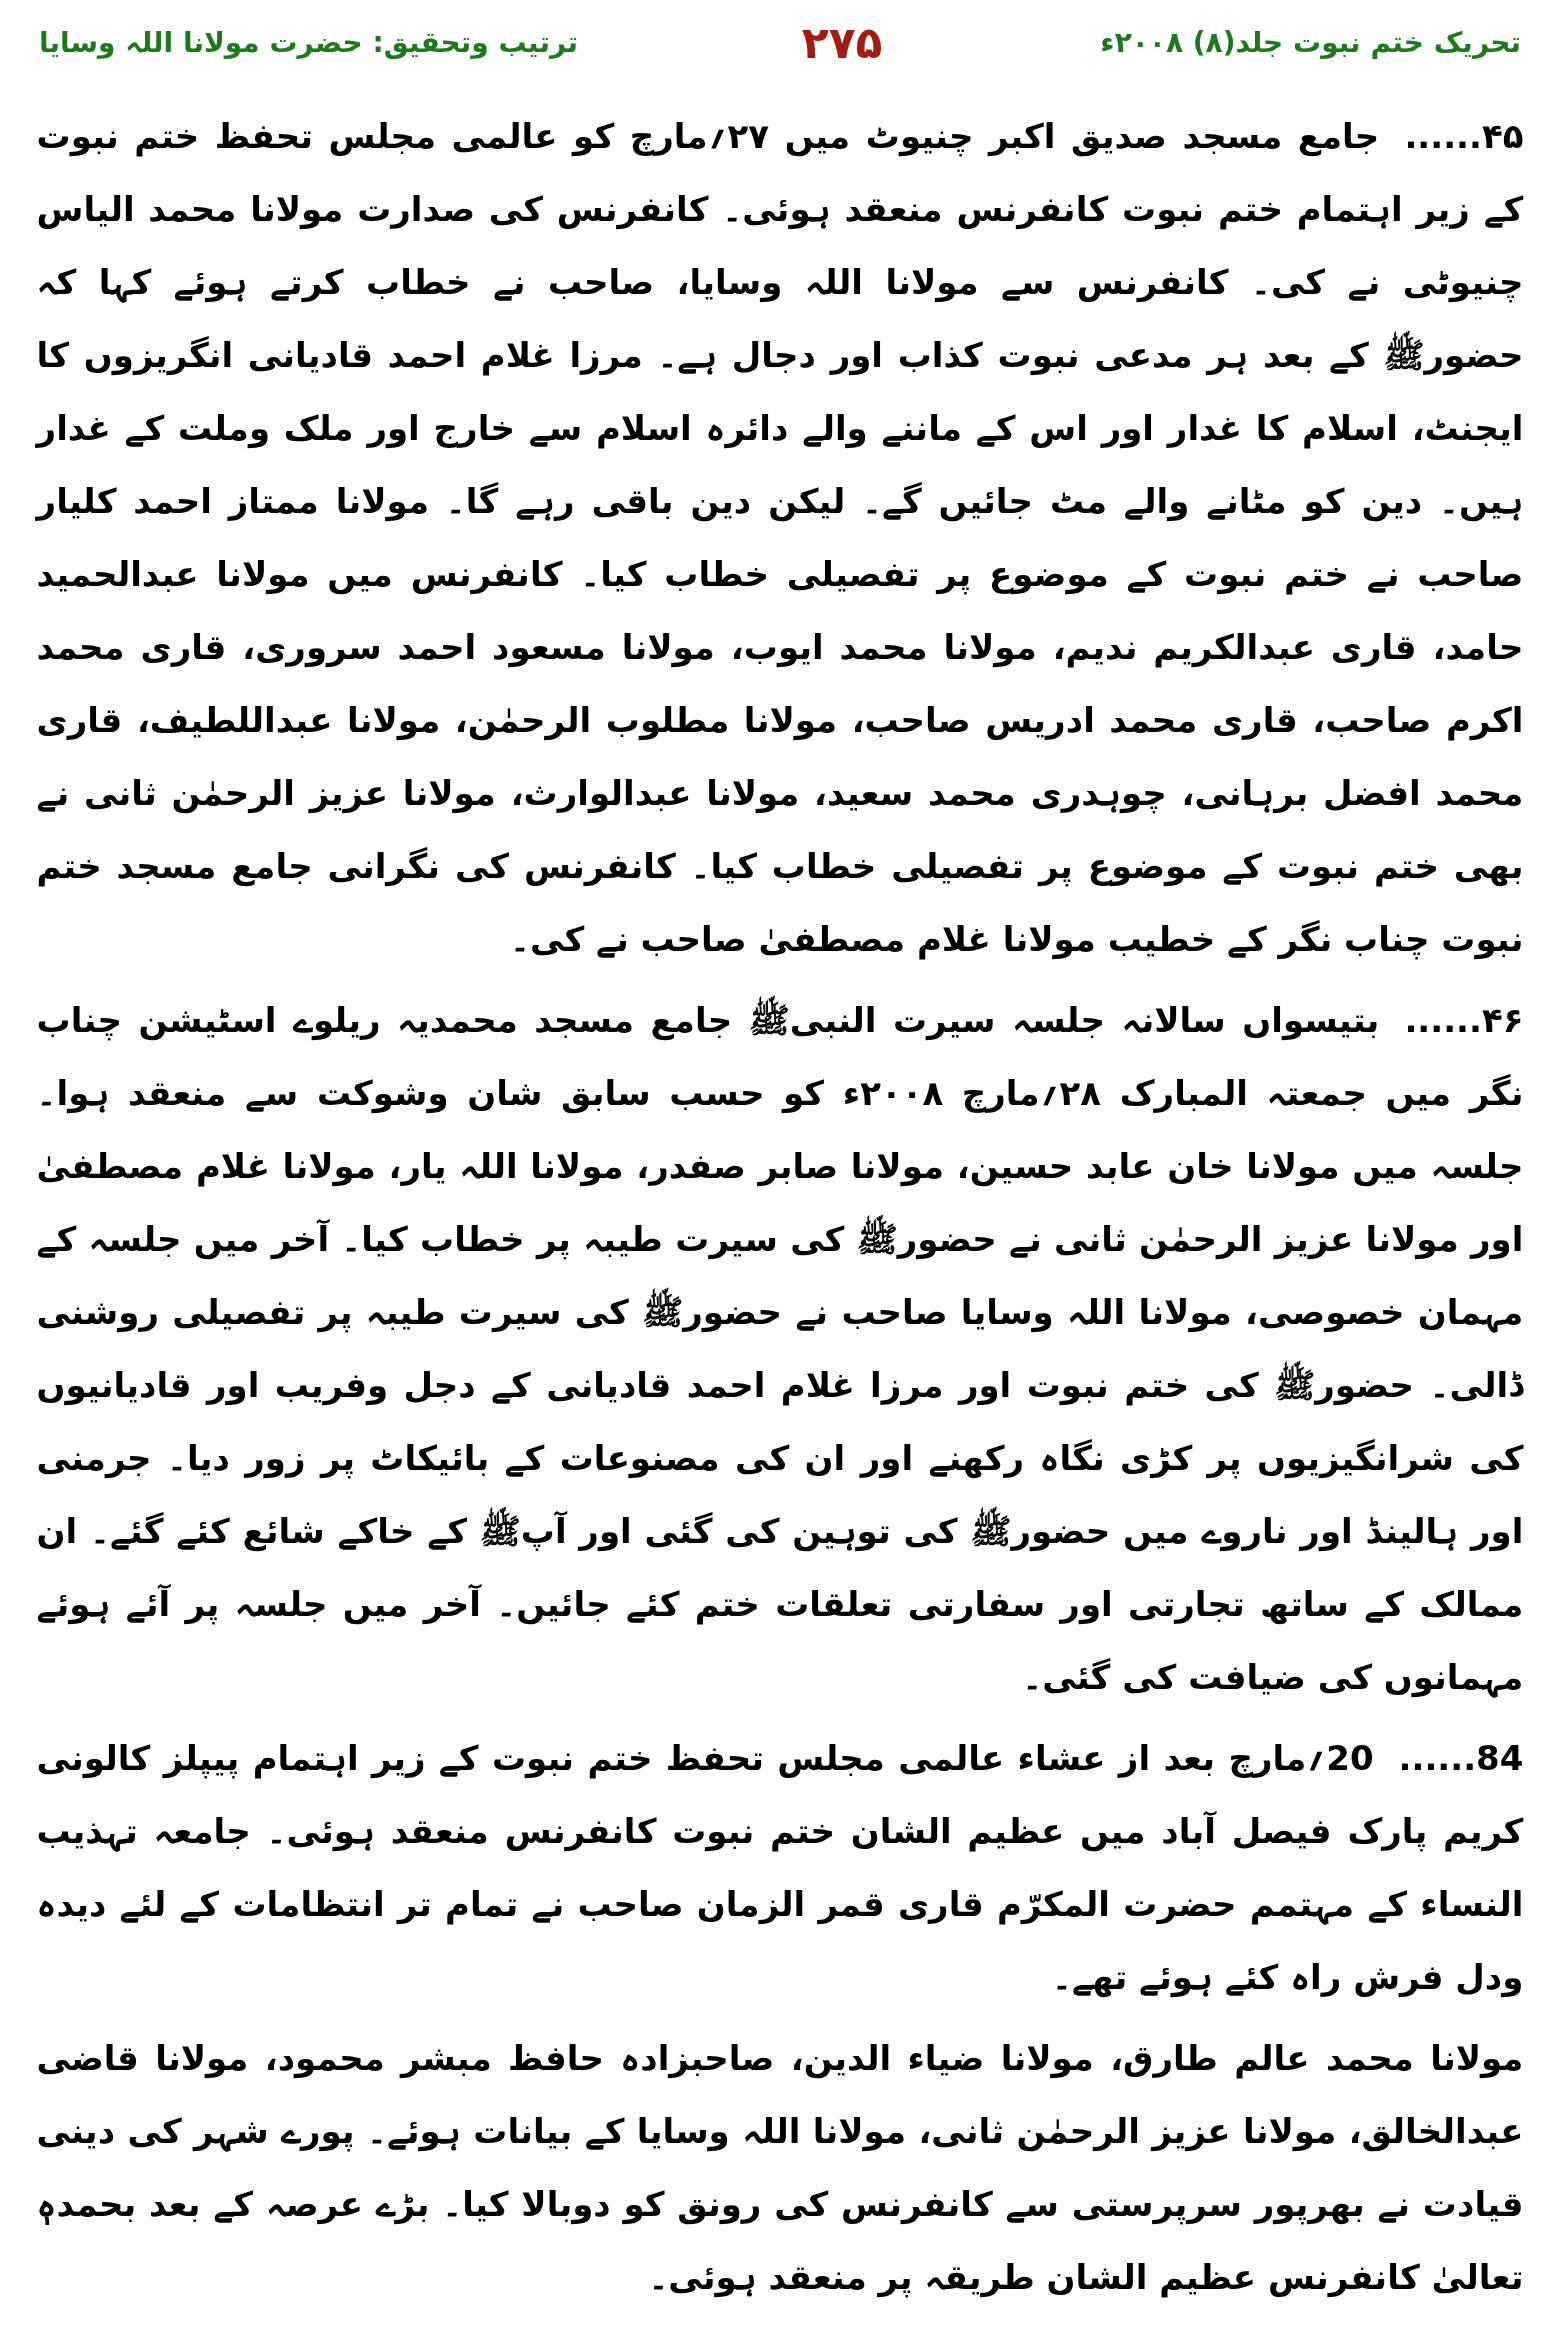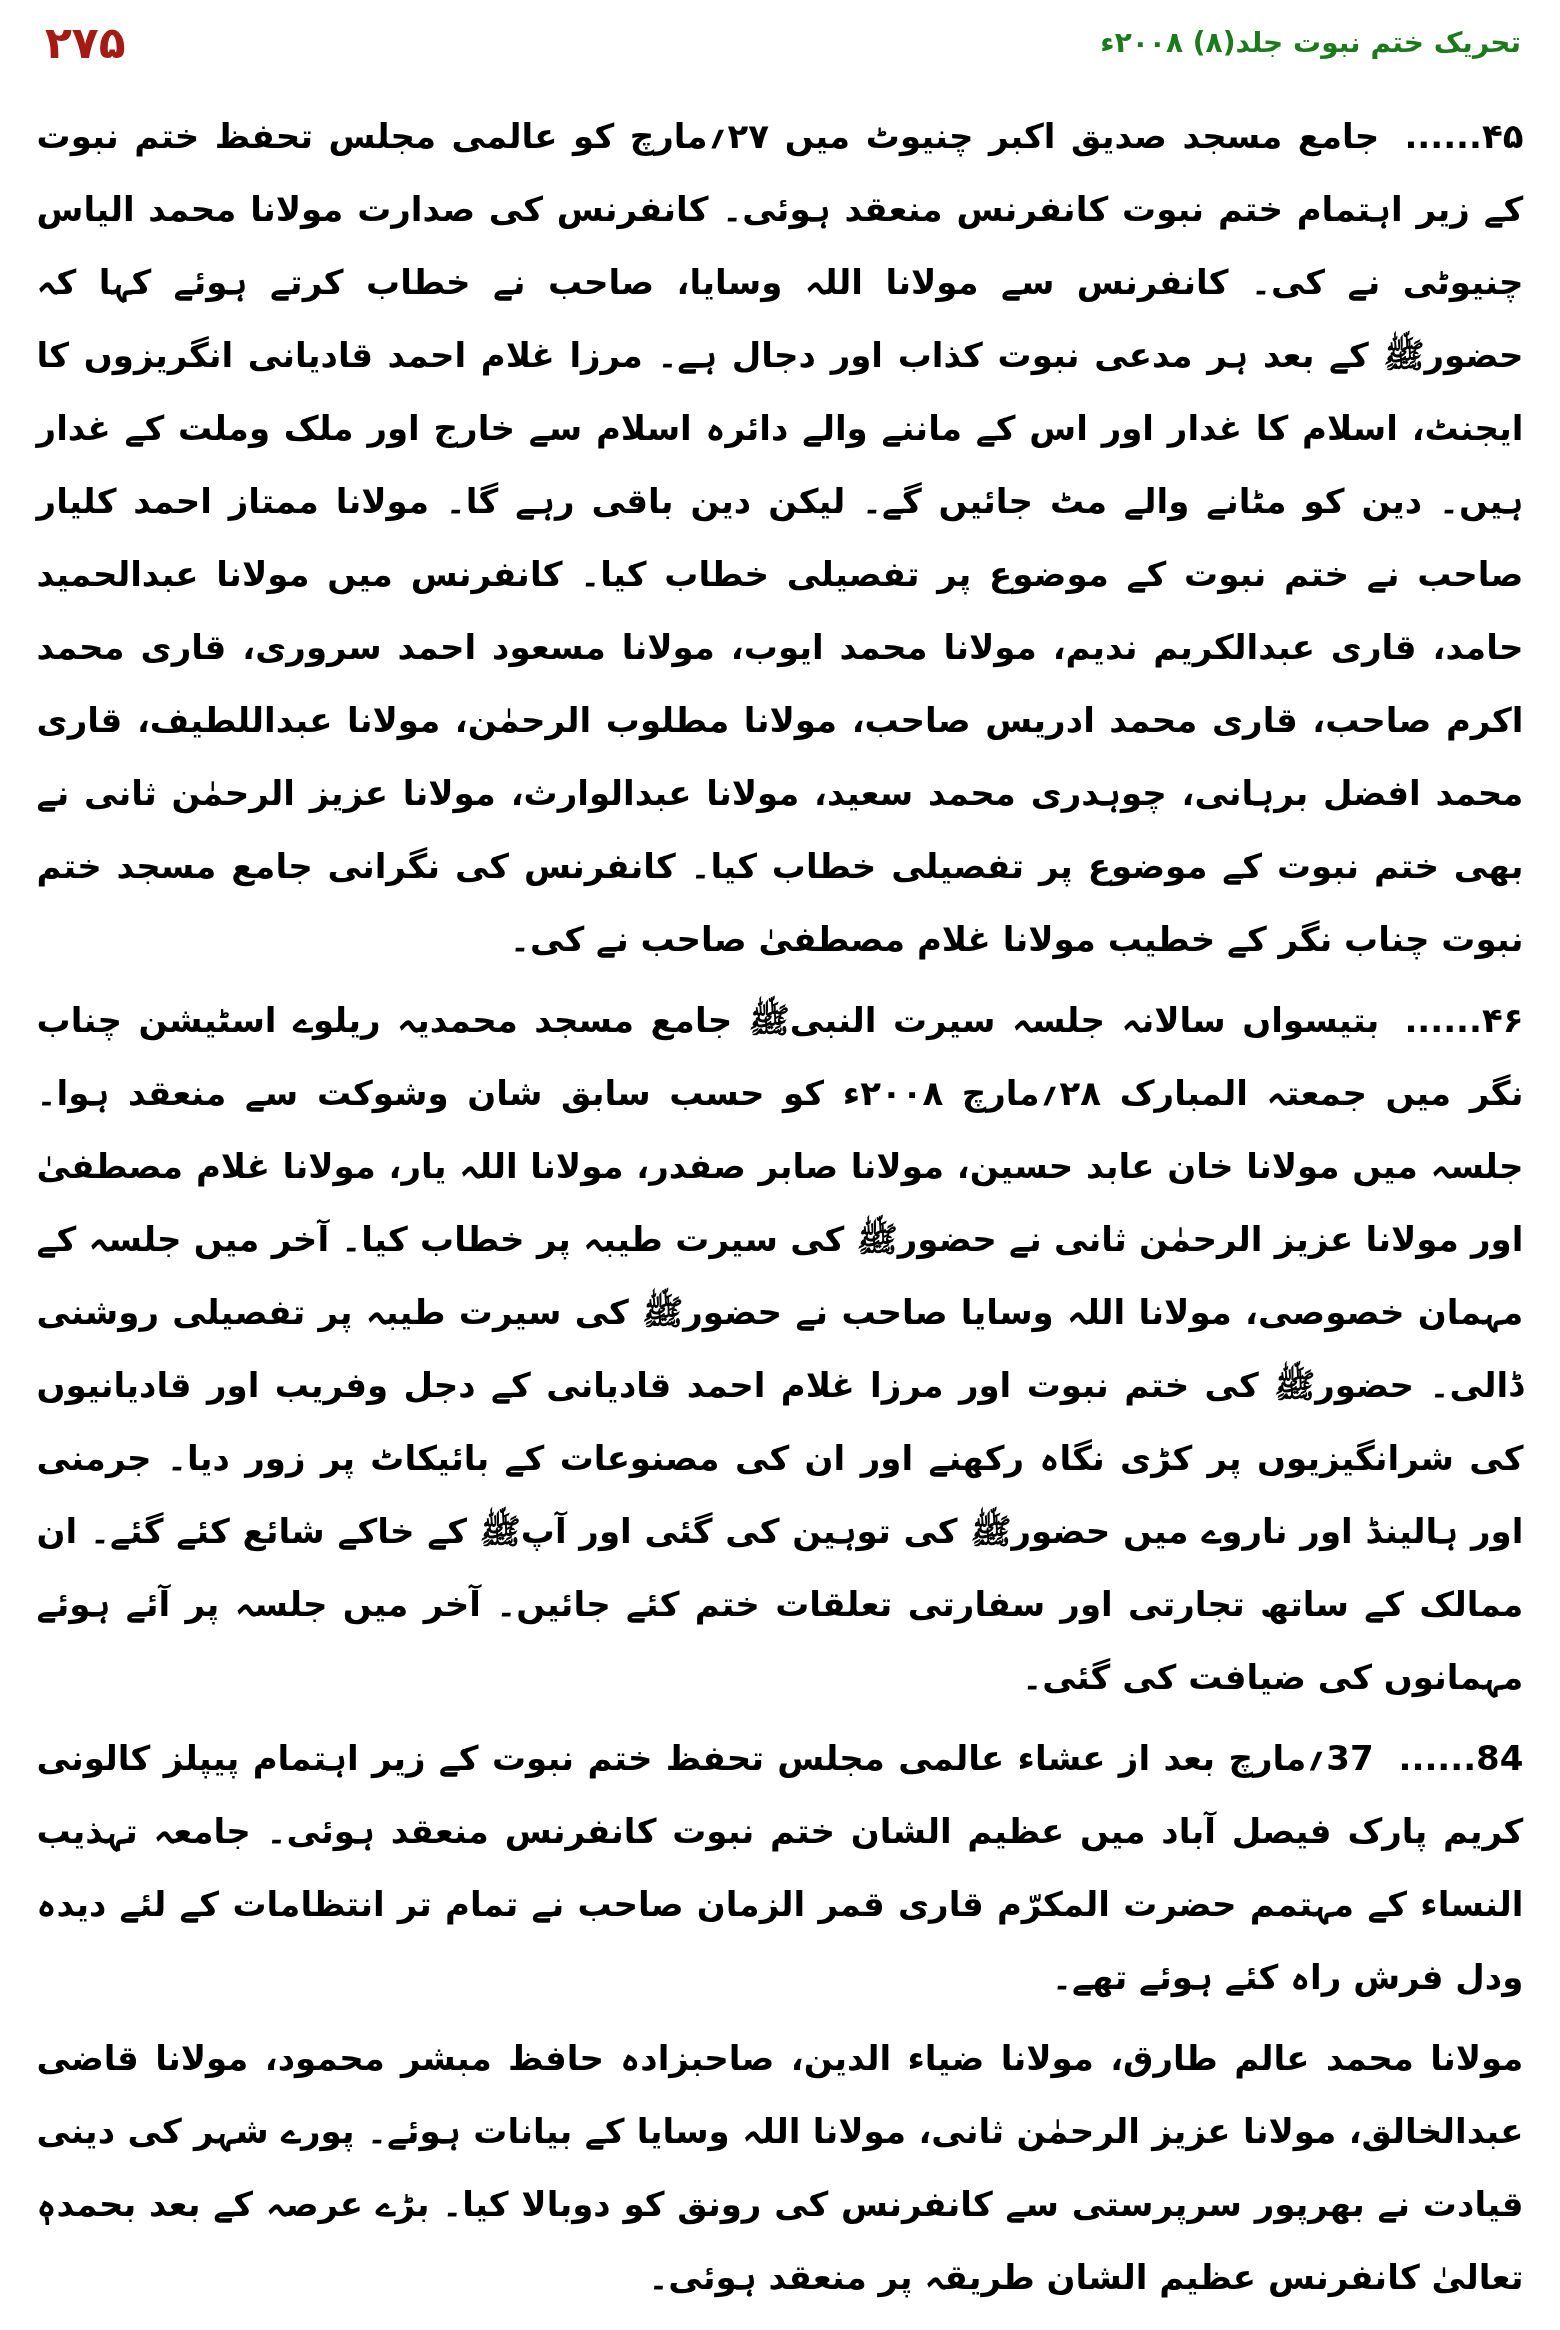--- a/index.html
+++ b/index.html
@@ -36,32 +36,33 @@
   .pdots { margin-left:25px; letter-spacing:1.7px; }
 </style>
 </head>
 <body>
 
 <div class="page">
 
   <div class="header">
     <span class="hdr-green">تحریک ختم نبوت جلد(۸) ۲۰۰۸ء</span>
     <span class="hdr-page">۲۷۵</span>
+    <span class="hdr-green">ترتیب وتحقیق: حضرت مولانا اللہ وسایا</span>
   </div>
 
   <div class="rule-thick"></div>
   <div class="rule-thin"></div>
 
   <div class="body">
 
     <p class="para"><span class="pnum">۴۵</span><span class="pdots">......</span><span>جامع مسجد صدیق اکبر چنیوٹ میں ۲۷؍مارچ کو عالمی مجلس تحفظ ختم نبوت کے زیر اہتمام ختم نبوت کانفرنس منعقد ہوئی۔ کانفرنس کی صدارت مولانا محمد الیاس چنیوٹی نے کی۔ کانفرنس سے مولانا اللہ وسایا، صاحب نے خطاب کرتے ہوئے کہا کہ حضورﷺ کے بعد ہر مدعی نبوت کذاب اور دجال ہے۔ مرزا غلام احمد قادیانی انگریزوں کا ایجنٹ، اسلام کا غدار اور اس کے ماننے والے دائرہ اسلام سے خارج اور ملک وملت کے غدار ہیں۔ دین کو مٹانے والے مٹ جائیں گے۔ لیکن دین باقی رہے گا۔ مولانا ممتاز احمد کلیار صاحب نے ختم نبوت کے موضوع پر تفصیلی خطاب کیا۔ کانفرنس میں مولانا عبدالحمید حامد، قاری عبدالکریم ندیم، مولانا محمد ایوب، مولانا مسعود احمد سروری، قاری محمد اکرم صاحب، قاری محمد ادریس صاحب، مولانا مطلوب الرحمٰن، مولانا عبداللطیف، قاری محمد افضل برہانی، چوہدری محمد سعید، مولانا عبدالوارث، مولانا عزیز الرحمٰن ثانی نے بھی ختم نبوت کے موضوع پر تفصیلی خطاب کیا۔ کانفرنس کی نگرانی جامع مسجد ختم نبوت چناب نگر کے خطیب مولانا غلام مصطفیٰ صاحب نے کی۔</span></p>
 
     <p class="para"><span class="pnum">۴۶</span><span class="pdots">......</span><span>بتیسواں سالانہ جلسہ سیرت النبیﷺ جامع مسجد محمدیہ ریلوے اسٹیشن چناب نگر میں جمعتہ المبارک ۲۸؍مارچ ۲۰۰۸ء کو حسب سابق شان وشوکت سے منعقد ہوا۔ جلسہ میں مولانا خان عابد حسین، مولانا صابر صفدر، مولانا اللہ یار، مولانا غلام مصطفیٰ اور مولانا عزیز الرحمٰن ثانی نے حضورﷺ کی سیرت طیبہ پر خطاب کیا۔ آخر میں جلسہ کے مہمان خصوصی، مولانا اللہ وسایا صاحب نے حضورﷺ کی سیرت طیبہ پر تفصیلی روشنی ڈالی۔ حضورﷺ کی ختم نبوت اور مرزا غلام احمد قادیانی کے دجل وفریب اور قادیانیوں کی شرانگیزیوں پر کڑی نگاہ رکھنے اور ان کی مصنوعات کے بائیکاٹ پر زور دیا۔ جرمنی اور ہالینڈ اور ناروے میں حضورﷺ کی توہین کی گئی اور آپﷺ کے خاکے شائع کئے گئے۔ ان ممالک کے ساتھ تجارتی اور سفارتی تعلقات ختم کئے جائیں۔ آخر میں جلسہ پر آئے ہوئے مہمانوں کی ضیافت کی گئی۔</span></p>
 
-    <p class="para"><span class="pnum">84</span><span class="pdots">......</span><span>37؍مارچ بعد از عشاء عالمی مجلس تحفظ ختم نبوت کے زیر اہتمام پیپلز کالونی کریم پارک فیصل آباد میں عظیم الشان ختم نبوت کانفرنس منعقد ہوئی۔ جامعہ تہذیب النساء کے مہتمم حضرت المکرّم قاری قمر الزمان صاحب نے تمام تر انتظامات کے لئے دیدہ ودل فرش راہ کئے ہوئے تھے۔</span></p>
+    <p class="para"><span class="pnum">84</span><span class="pdots">......</span><span>20؍مارچ بعد از عشاء عالمی مجلس تحفظ ختم نبوت کے زیر اہتمام پیپلز کالونی کریم پارک فیصل آباد میں عظیم الشان ختم نبوت کانفرنس منعقد ہوئی۔ جامعہ تہذیب النساء کے مہتمم حضرت المکرّم قاری قمر الزمان صاحب نے تمام تر انتظامات کے لئے دیدہ ودل فرش راہ کئے ہوئے تھے۔</span></p>
 
     <p class="para"><span>مولانا محمد عالم طارق، مولانا ضیاء الدین، صاحبزادہ حافظ مبشر محمود، مولانا قاضی عبدالخالق، مولانا عزیز الرحمٰن ثانی، مولانا اللہ وسایا کے بیانات ہوئے۔ پورے شہر کی دینی قیادت نے بھرپور سرپرستی سے کانفرنس کی رونق کو دوبالا کیا۔ بڑے عرصہ کے بعد بحمدہٖ تعالیٰ کانفرنس عظیم الشان طریقہ پر منعقد ہوئی۔</span></p>
 
     <p class="para"><span class="pnum">۴۸</span><span class="pdots">......</span><span>۲۹؍مارچ کو مرکزی جامع مسجد جامعہ توحیدیہ میں سے عالمی مجلس تحفظ ختم نبوت کے زیر اہتمام عظیم الشان ختم نبوت کانفرنس منعقد ہوئی۔ حضرت مولانا قاری محمد الیاس، مولانا عبدالنعیم نعمانی نے کانفرنس کو کامیاب بنانے کے لئے بھرپور اہتمام کیا۔ مولانا عبدالحق خان بشیر، مولانا عبدالکریم ندیم، جناب مہر محمد سلیم، مولانا عزیز الرحمٰن ثانی، مولانا قاری جمیل الرحمٰن اختر، مولانا اللہ وسایا کے بیانات ہوئے۔</span></p>
 
   </div>
 
 </div>
 
 

